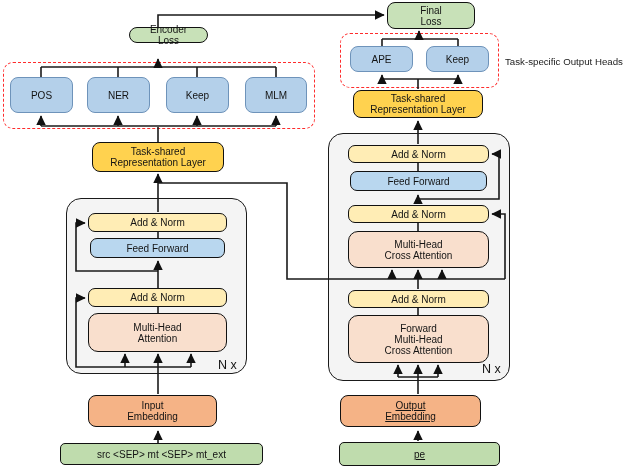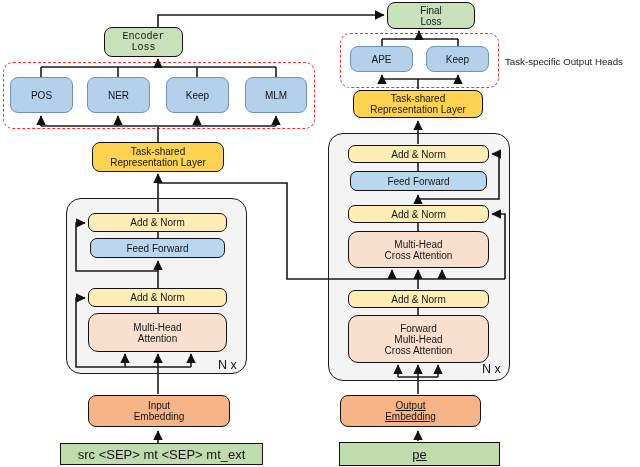--- a/index.html
+++ b/index.html
@@ -31,21 +31,21 @@
     font-size:10px;line-height:11px;text-align:center;color:#141414;
   }
   .blk .line{display:block;white-space:nowrap;}
   .loss{background:var(--loss-green);border-radius:8px;border-width:1.7px;}
   .head{background:var(--head-blue);border-color:var(--head-border);border-width:1.4px;border-radius:8px;}
   .yellow{background:var(--task-yellow);border-radius:8px;border-width:1.7px;}
   .tan{background:var(--tan);}
   .ffblue{background:var(--ff-blue);}
   .peach{background:var(--peach);border-radius:10px;}
   .orange{background:var(--orange);border-radius:8px;}
-  .strip{background:var(--io-green);border-radius:0;border-width:1.4px;font-size:13px;}
+  .strip{background:var(--io-green);border-radius:5px;border-width:1.4px;font-size:10px;}
   .nx{position:absolute;z-index:3;font-size:12.5px;color:#141414;white-space:nowrap;}
   .side-label{position:absolute;z-index:3;font-size:9.7px;color:#222;white-space:nowrap;}
 </style>
 </head>
 <body>
 
 <div id="stage">
 
   <div class="container" style="left:66px;top:198px;width:181px;height:176px;"></div>
   <div class="container" style="left:328px;top:133px;width:182px;height:248px;"></div>
@@ -111,21 +111,21 @@
       <path class="ln" d="M382,79 H458"></path>
       <path class="ln" d="M382,79 V75" marker-end="url(#ah)"></path>
       <path class="ln" d="M458,79 V75" marker-end="url(#ah)"></path>
       <path class="ln" d="M382,46 V39"></path>
       <path class="ln" d="M458,46 V39"></path>
       <path class="ln" d="M382,39 H458"></path>
       <path class="ln" d="M419,39 V31" marker-end="url(#ah)"></path>
     </g>
   </svg>
 
-  <div class="blk loss" style="left:104px;top:27px;width:79px;height:30px;font-family:Liberation Mono, monospace;">
+  <div class="blk loss" style="left:129px;top:27px;width:79px;height:16px;">
     <span class="line">Encoder</span>
     <span class="line">Loss</span>
   </div>
   <div class="blk loss" style="left:387px;top:2px;width:88px;height:27px;">
     <span class="line">Final</span>
     <span class="line">Loss</span>
   </div>
 
   <div class="blk head" style="left:87px;top:77px;width:63px;height:36px;">
     <span class="line">NER</span>
@@ -189,21 +189,21 @@
   <div class="blk tan" style="left:348px;top:290px;width:141px;height:18px;">
     <span class="line">Add &amp; Norm</span>
   </div>
   <div class="blk peach" style="left:348px;top:315px;width:141px;height:48px;">
     <span class="line">Forward</span>
     <span class="line">Multi-Head</span>
     <span class="line">Cross Attention</span>
   </div>
   <div class="nx" style="left:482px;top:362px;">N x</div>
 
-  <div class="blk orange" style="left:88px;top:395px;width:142px;height:32px;">
+  <div class="blk orange" style="left:88px;top:395px;width:129px;height:32px;">
     <span class="line">Input</span>
     <span class="line">Embedding</span>
   </div>
   <div class="blk orange" style="left:340px;top:395px;width:141px;height:32px;text-decoration:underline;">
     <span class="line">Output</span>
     <span class="line">Embedding</span>
   </div>
 
   <div class="blk strip" style="left:60px;top:443px;width:203px;height:22px;">
     <span class="line">src &lt;SEP&gt; mt &lt;SEP&gt; mt_ext</span>

